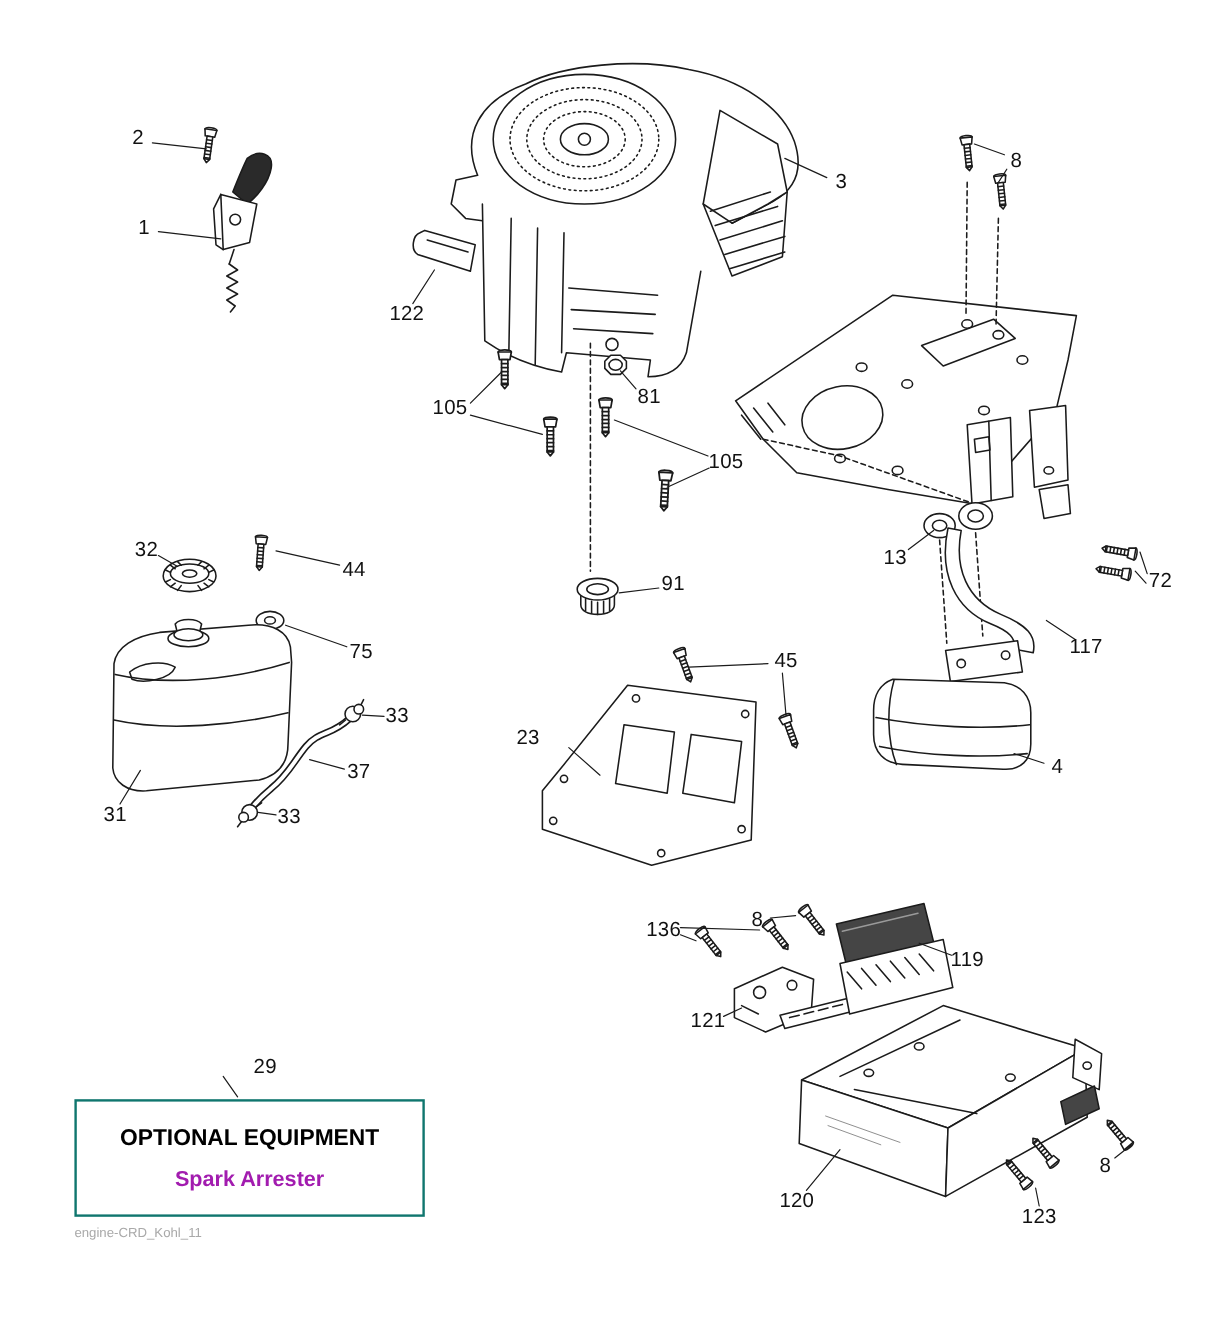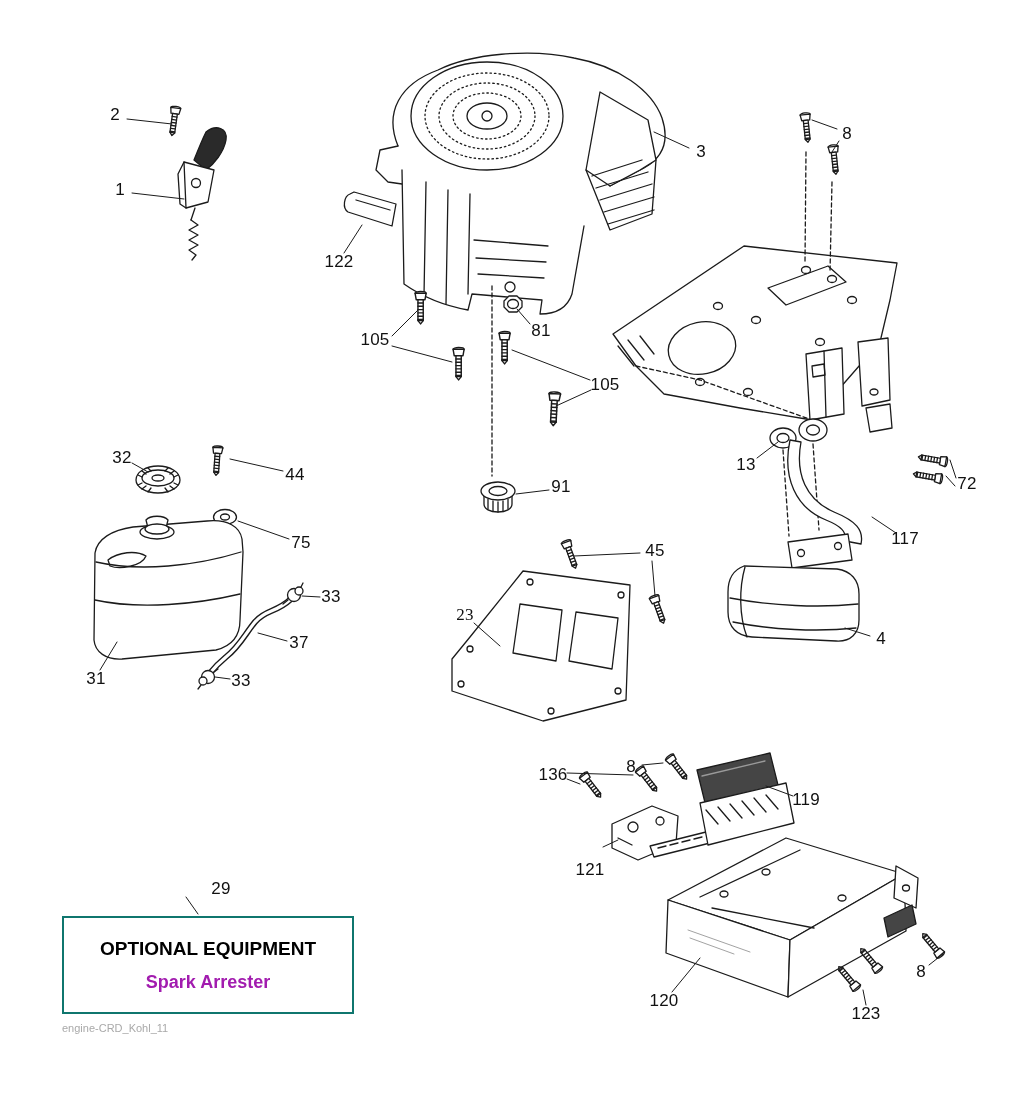--- a/index.html
+++ b/index.html
@@ -260,28 +260,28 @@
       <div class="part-label" style="left: 746px; top: 465px;">13</div>
       <div class="part-label" style="left: 967px; top: 484px;">72</div>
       <div class="part-label" style="left: 905px; top: 539px;">117</div>
       <div class="part-label" style="left: 561px; top: 487px;">91</div>
       <div class="part-label" style="left: 122px; top: 458px;">32</div>
       <div class="part-label" style="left: 295px; top: 475px;">44</div>
       <div class="part-label" style="left: 301px; top: 543px;">75</div>
       <div class="part-label" style="left: 331px; top: 597px;">33</div>
       <div class="part-label" style="left: 299px; top: 643px;">37</div>
       <div class="part-label" style="left: 655px; top: 551px;">45</div>
-      <div class="part-label" style="left: 465px; top: 615px; font-family: Liberation Serif, serif;">23</div>
+      <div class="part-label" style="left: 440px; top: 615px;">23</div>
       <div class="part-label" style="left: 96px; top: 679px;">31</div>
       <div class="part-label" style="left: 241px; top: 681px;">33</div>
       <div class="part-label" style="left: 881px; top: 639px;">4</div>
       <div class="part-label" style="left: 553px; top: 775px;">136</div>
       <div class="part-label" style="left: 631px; top: 767px;">8</div>
       <div class="part-label" style="left: 806px; top: 800px;">119</div>
-      <div class="part-label" style="left: 590px; top: 851px; margin-top: 19px;">121</div>
+      <div class="part-label" style="left: 590px; top: 851px;">121</div>
       <div class="part-label" style="left: 181px; top: 889px; margin-left: 40px;">29</div>
       <div class="part-label" style="left: 664px; top: 1001px;">120</div>
       <div class="part-label" style="left: 866px; top: 1014px;">123</div>
       <div class="part-label" style="left: 921px; top: 972px;">8</div>
     </div>
 
   <div class="opt-box">
     <div class="line1">OPTIONAL EQUIPMENT</div>
     <div class="line2">Spark Arrester</div>
   </div>

